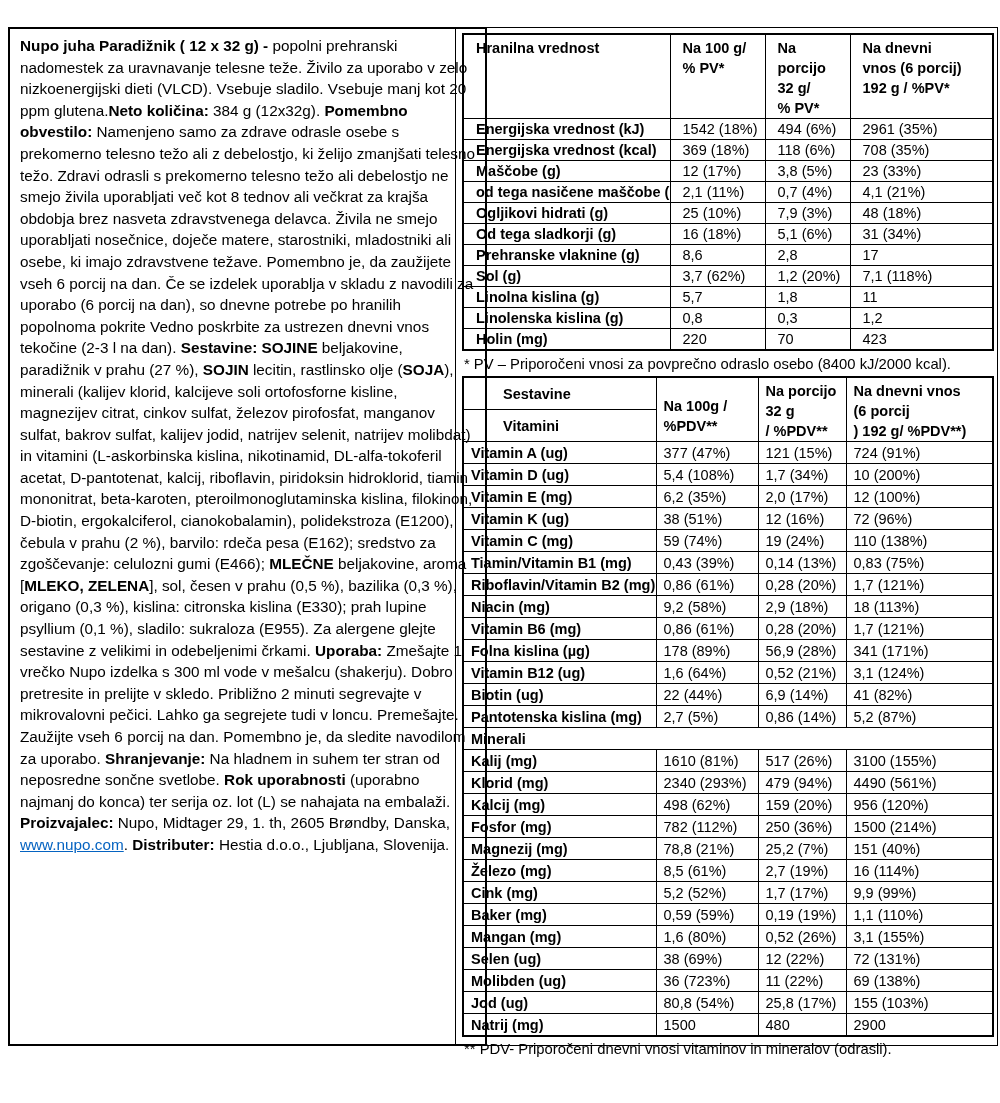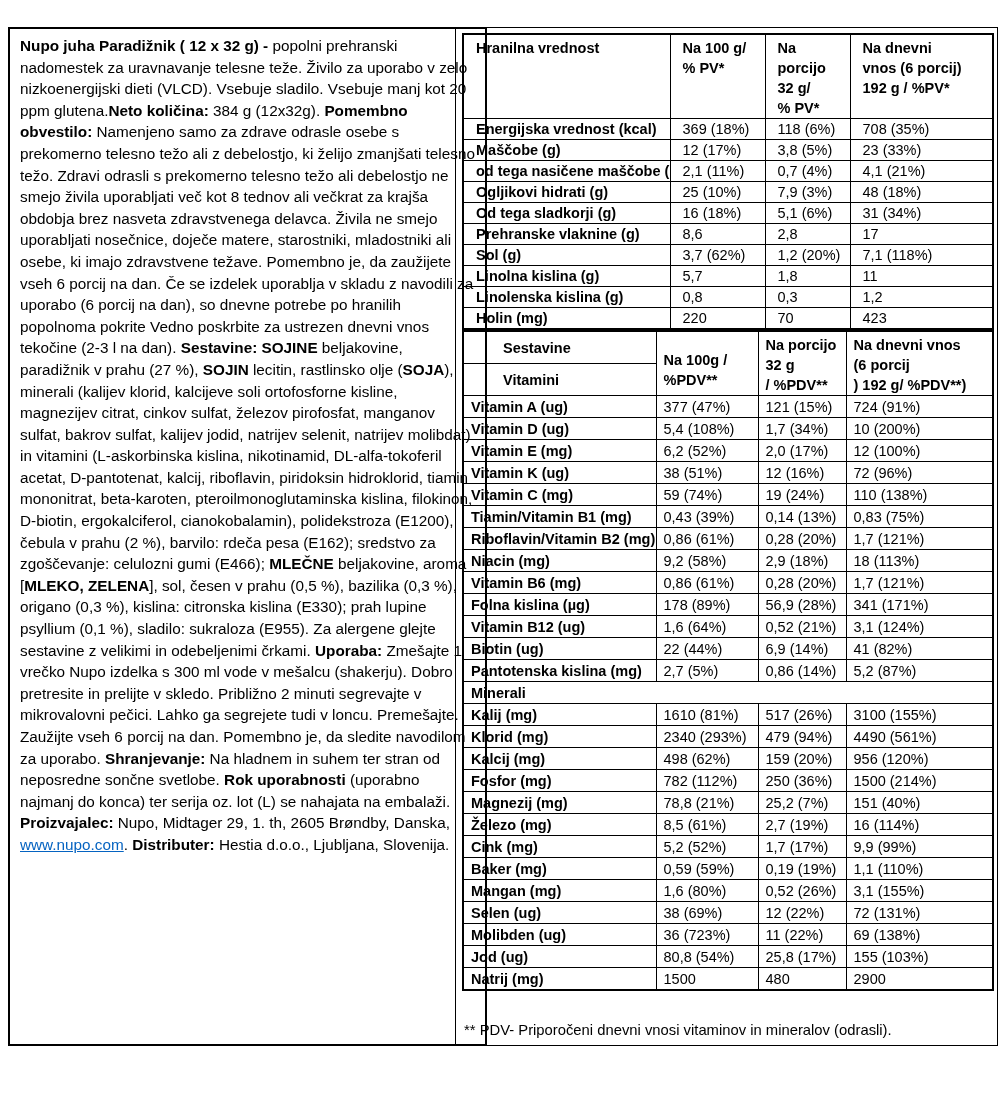--- a/index.html
+++ b/index.html
@@ -62,20 +62,26 @@
             <td class="hdr">Na 100 g/
 % PV*</td>
             <td class="hdr">Na porcijo
 32 g/
 % PV*</td>
             <td class="hdr">Na dnevni
 vnos (6 porcij)
 192 g  / %PV*</td>
           </tr>
           <tr>
+            <td class="lbl">Energijska vrednost (kJ)</td>
+            <td class="val">1542 (18%)</td>
+            <td class="val">494 (6%)</td>
+            <td class="val">2961 (35%)</td>
+          </tr>
+          <tr>
             <td class="lbl">Energijska vrednost (kcal)</td>
             <td class="val">369 (18%)</td>
             <td class="val">118 (6%)</td>
             <td class="val">708 (35%)</td>
           </tr>
           <tr>
             <td class="lbl">Maščobe (g)</td>
             <td class="val">12 (17%)</td>
             <td class="val">3,8 (5%)</td>
             <td class="val">23 (33%)</td>
@@ -124,20 +130,21 @@
           </tr>
           <tr>
             <td class="lbl">Holin (mg)</td>
             <td class="val">220</td>
             <td class="val">70</td>
             <td class="val">423</td>
           </tr>
         </tbody>
     </table>
 
+    <div class="footnote">* PV – Priporočeni vnosi za povprečno odraslo osebo (8400 kJ/2000 kcal).</div>
 
     <table class="t2">
       <colgroup id="t2-cols">
           <col style="width: 193px;">
           <col style="width: 102px;">
           <col style="width: 88px;">
           <col style="width: 147px;">
         </colgroup>
       <tbody id="t2-body">
           <tr>
@@ -161,21 +168,21 @@
             <td class="val">724 (91%)</td>
           </tr>
           <tr>
             <td class="lbl">Vitamin D (ug)</td>
             <td class="val">5,4 (108%)</td>
             <td class="val">1,7 (34%)</td>
             <td class="val">10 (200%)</td>
           </tr>
           <tr>
             <td class="lbl">Vitamin E (mg)</td>
-            <td class="val">6,2 (52%)</td>
+            <td class="val">6,2 (35%)</td>
             <td class="val">2,0 (17%)</td>
             <td class="val">12 (100%)</td>
           </tr>
           <tr>
             <td class="lbl">Vitamin K (ug)</td>
             <td class="val">38 (51%)</td>
             <td class="val">12 (16%)</td>
             <td class="val">72 (96%)</td>
           </tr>
           <tr>

